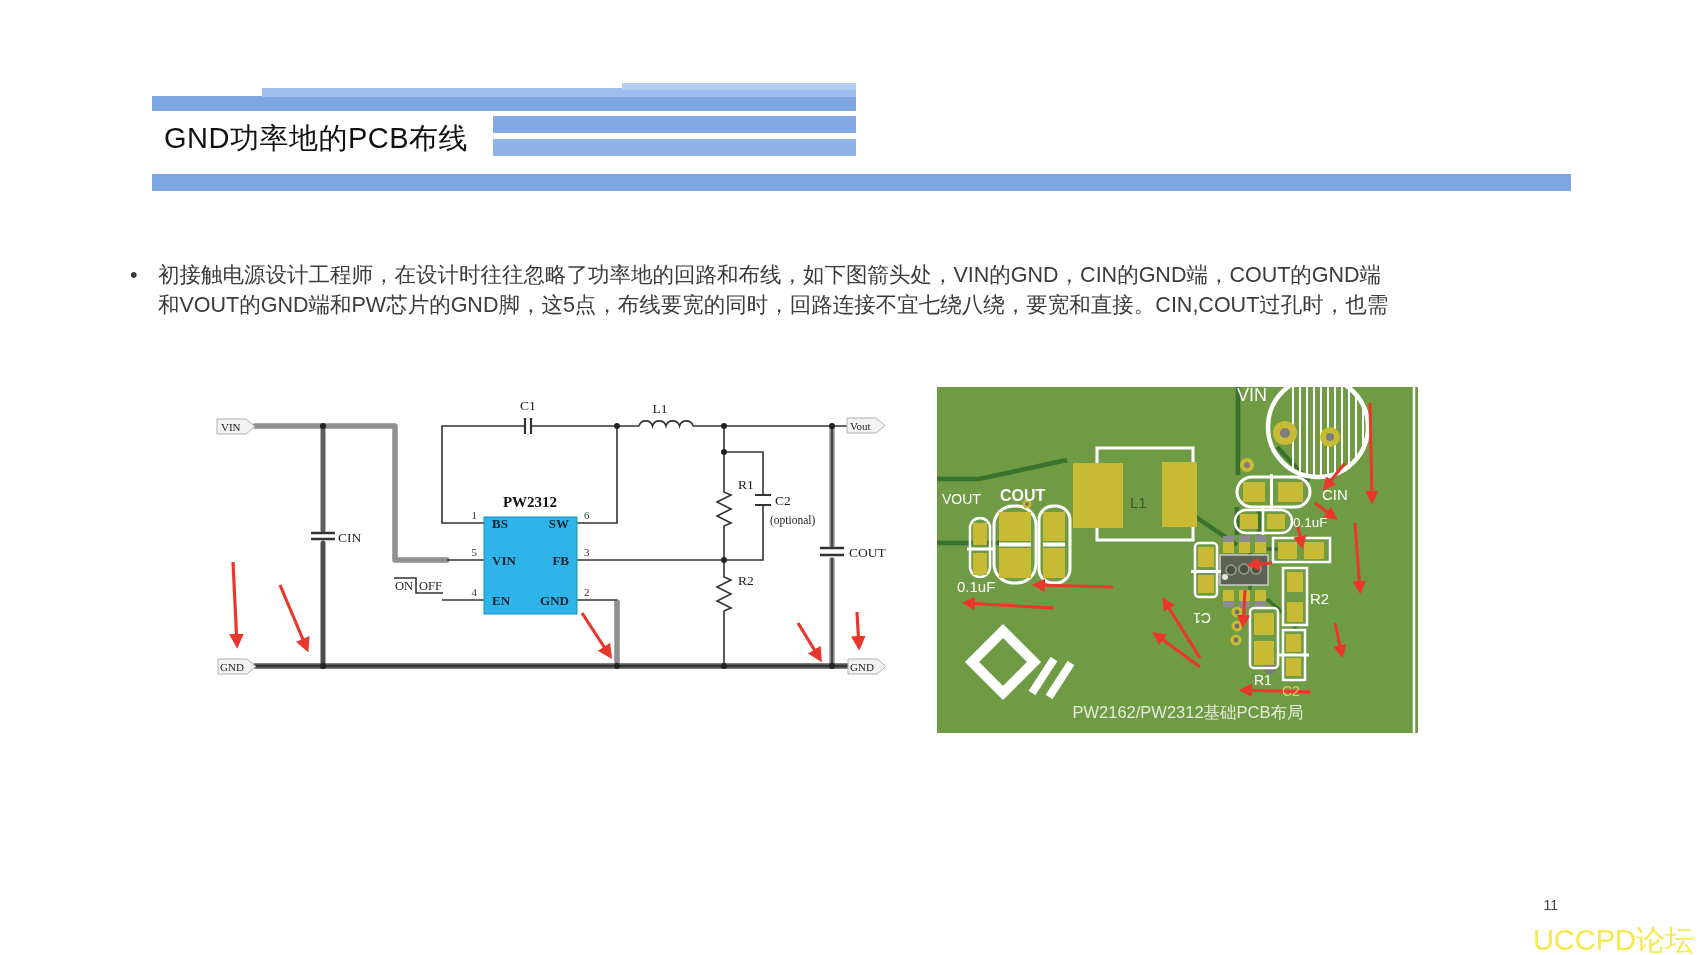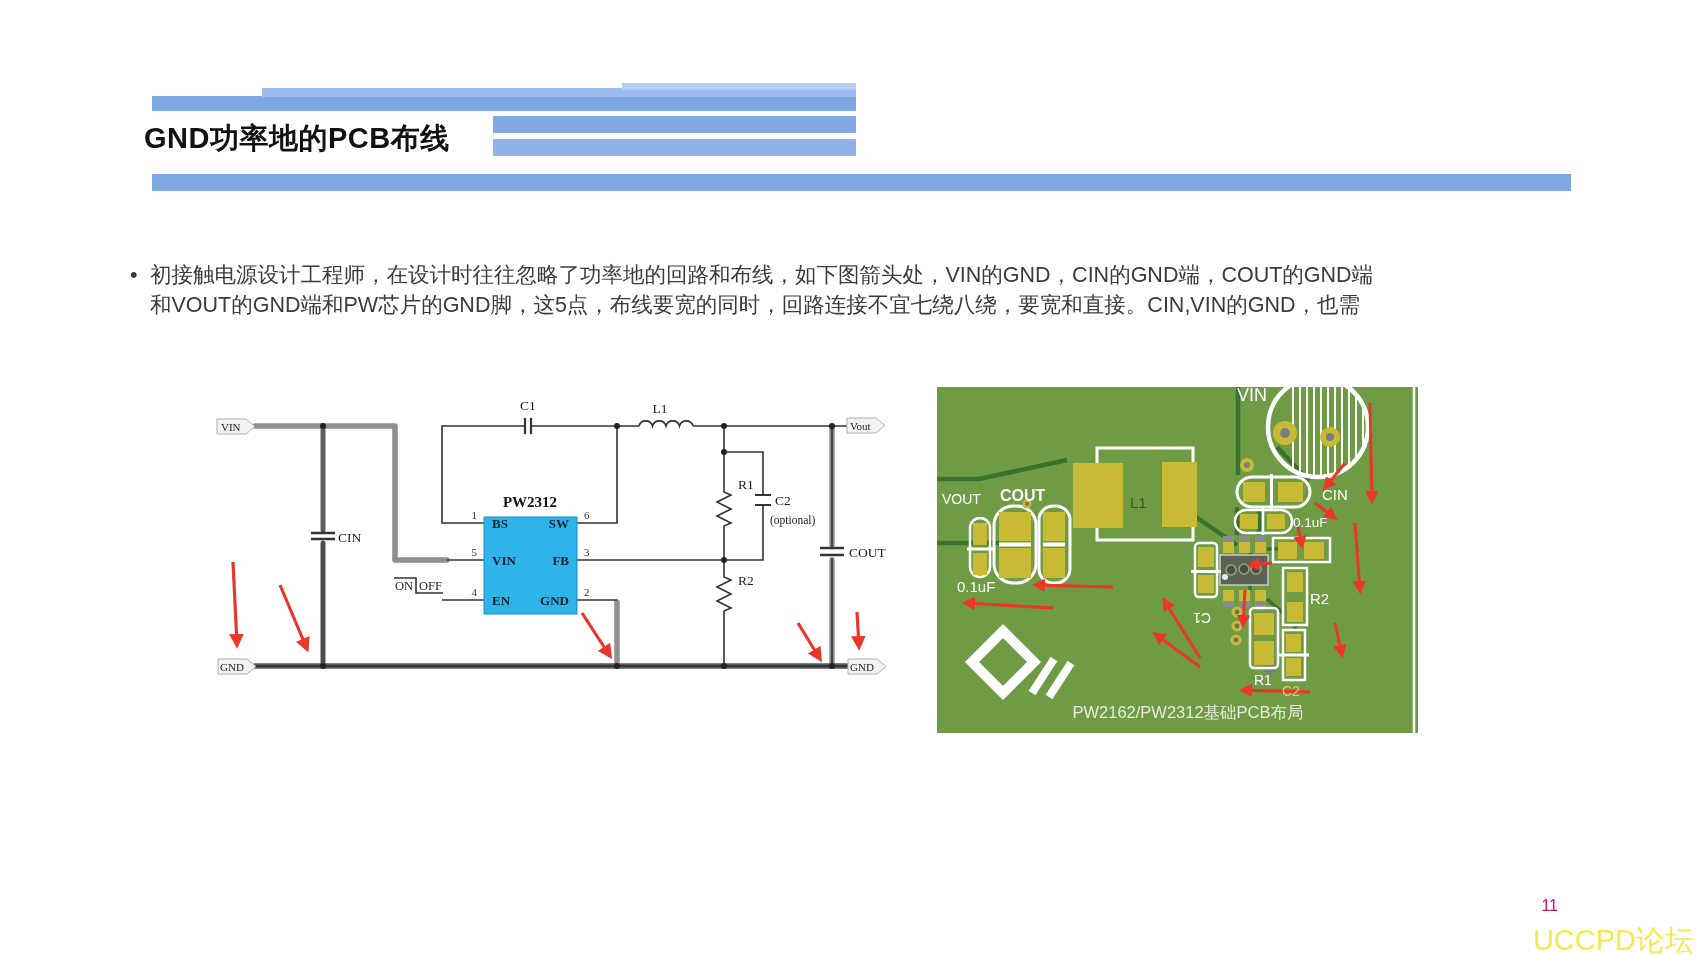--- a/index.html
+++ b/index.html
@@ -1,51 +1,51 @@
 <!DOCTYPE html>
 <html><head>
 <meta charset="utf-8">
 <style>
   html,body{margin:0;padding:0;}
   body{width:1698px;height:955px;position:relative;background:#ffffff;overflow:hidden;
        font-family:"Liberation Sans",sans-serif;}
   
   .bar{position:absolute;}
-  .title{position:absolute;left:144px;top:119px;font-size:29px;font-weight:bold;color:#111;
+  .title{position:absolute;left:164px;top:119px;font-size:29px;font-weight:normal;color:#111;
          letter-spacing:0.5px;}
   
   .para{position:absolute;left:130px;top:260px;width:1440px;font-size:21.5px;line-height:30px;color:#3b3b3b;}
   .para .bullet{position:absolute;left:0;top:0;}
-  .para .lines{margin-left:20px;white-space:nowrap;}
+  .para .lines{margin-left:28px;white-space:nowrap;}
   
   .schematic{position:absolute;left:210px;top:385px;width:710px;height:320px;}
   .pcb{position:absolute;left:937px;top:387px;width:481px;height:346px;}
   
-  .page-num{position:absolute;right:140px;top:897px;font-size:16px;color:#be185d;}
+  .page-num{position:absolute;right:140px;top:897px;font-size:14px;color:#404040;}
   .watermark{position:absolute;right:4px;top:921px;font-size:29px;color:#F6E949;}
   svg text{user-select:none;}
 </style>
 </head>
 <body>
 
 <div>
   <div class="bar" style="left:152px;top:96px;width:704px;height:15px;background:#7EA6E1;"></div>
   <div class="bar" style="left:262px;top:88px;width:594px;height:9px;background:#9FBDEC;"></div>
   <div class="bar" style="left:622px;top:83px;width:234px;height:7px;background:#B4CDF3;"></div>
   <div class="title">GND功率地的PCB布线</div>
   <div class="bar" style="left:493px;top:116px;width:363px;height:17px;background:#82A9E4;"></div>
   <div class="bar" style="left:493px;top:139px;width:363px;height:17px;background:#8FB2E9;"></div>
   <div class="bar" style="left:152px;top:174px;width:1419px;height:17px;background:#7EA6E1;"></div>
 </div>
 
 <div class="para">
   <span class="bullet">•</span>
   <div class="lines">
     <div>初接触电源设计工程师，在设计时往往忽略了功率地的回路和布线，如下图箭头处，VIN的GND，CIN的GND端，COUT的GND端</div>
-    <div>和VOUT的GND端和PW芯片的GND脚，这5点，布线要宽的同时，回路连接不宜七绕八绕，要宽和直接。CIN,VIN的GND，也需</div>
+    <div>和VOUT的GND端和PW芯片的GND脚，这5点，布线要宽的同时，回路连接不宜七绕八绕，要宽和直接。CIN,COUT过孔时，也需</div>
   </div>
 </div>
 
 <svg class="schematic" viewBox="0 0 710 320" xmlns="http://www.w3.org/2000/svg">
   <defs>
     <marker id="sah" viewBox="0 0 10 10" refX="7.5" refY="5" markerWidth="4.6" markerHeight="4.6" orient="auto">
       <path d="M0,0 L10,5 L0,10 z" fill="#E8372C"></path>
     </marker>
   </defs>
 

